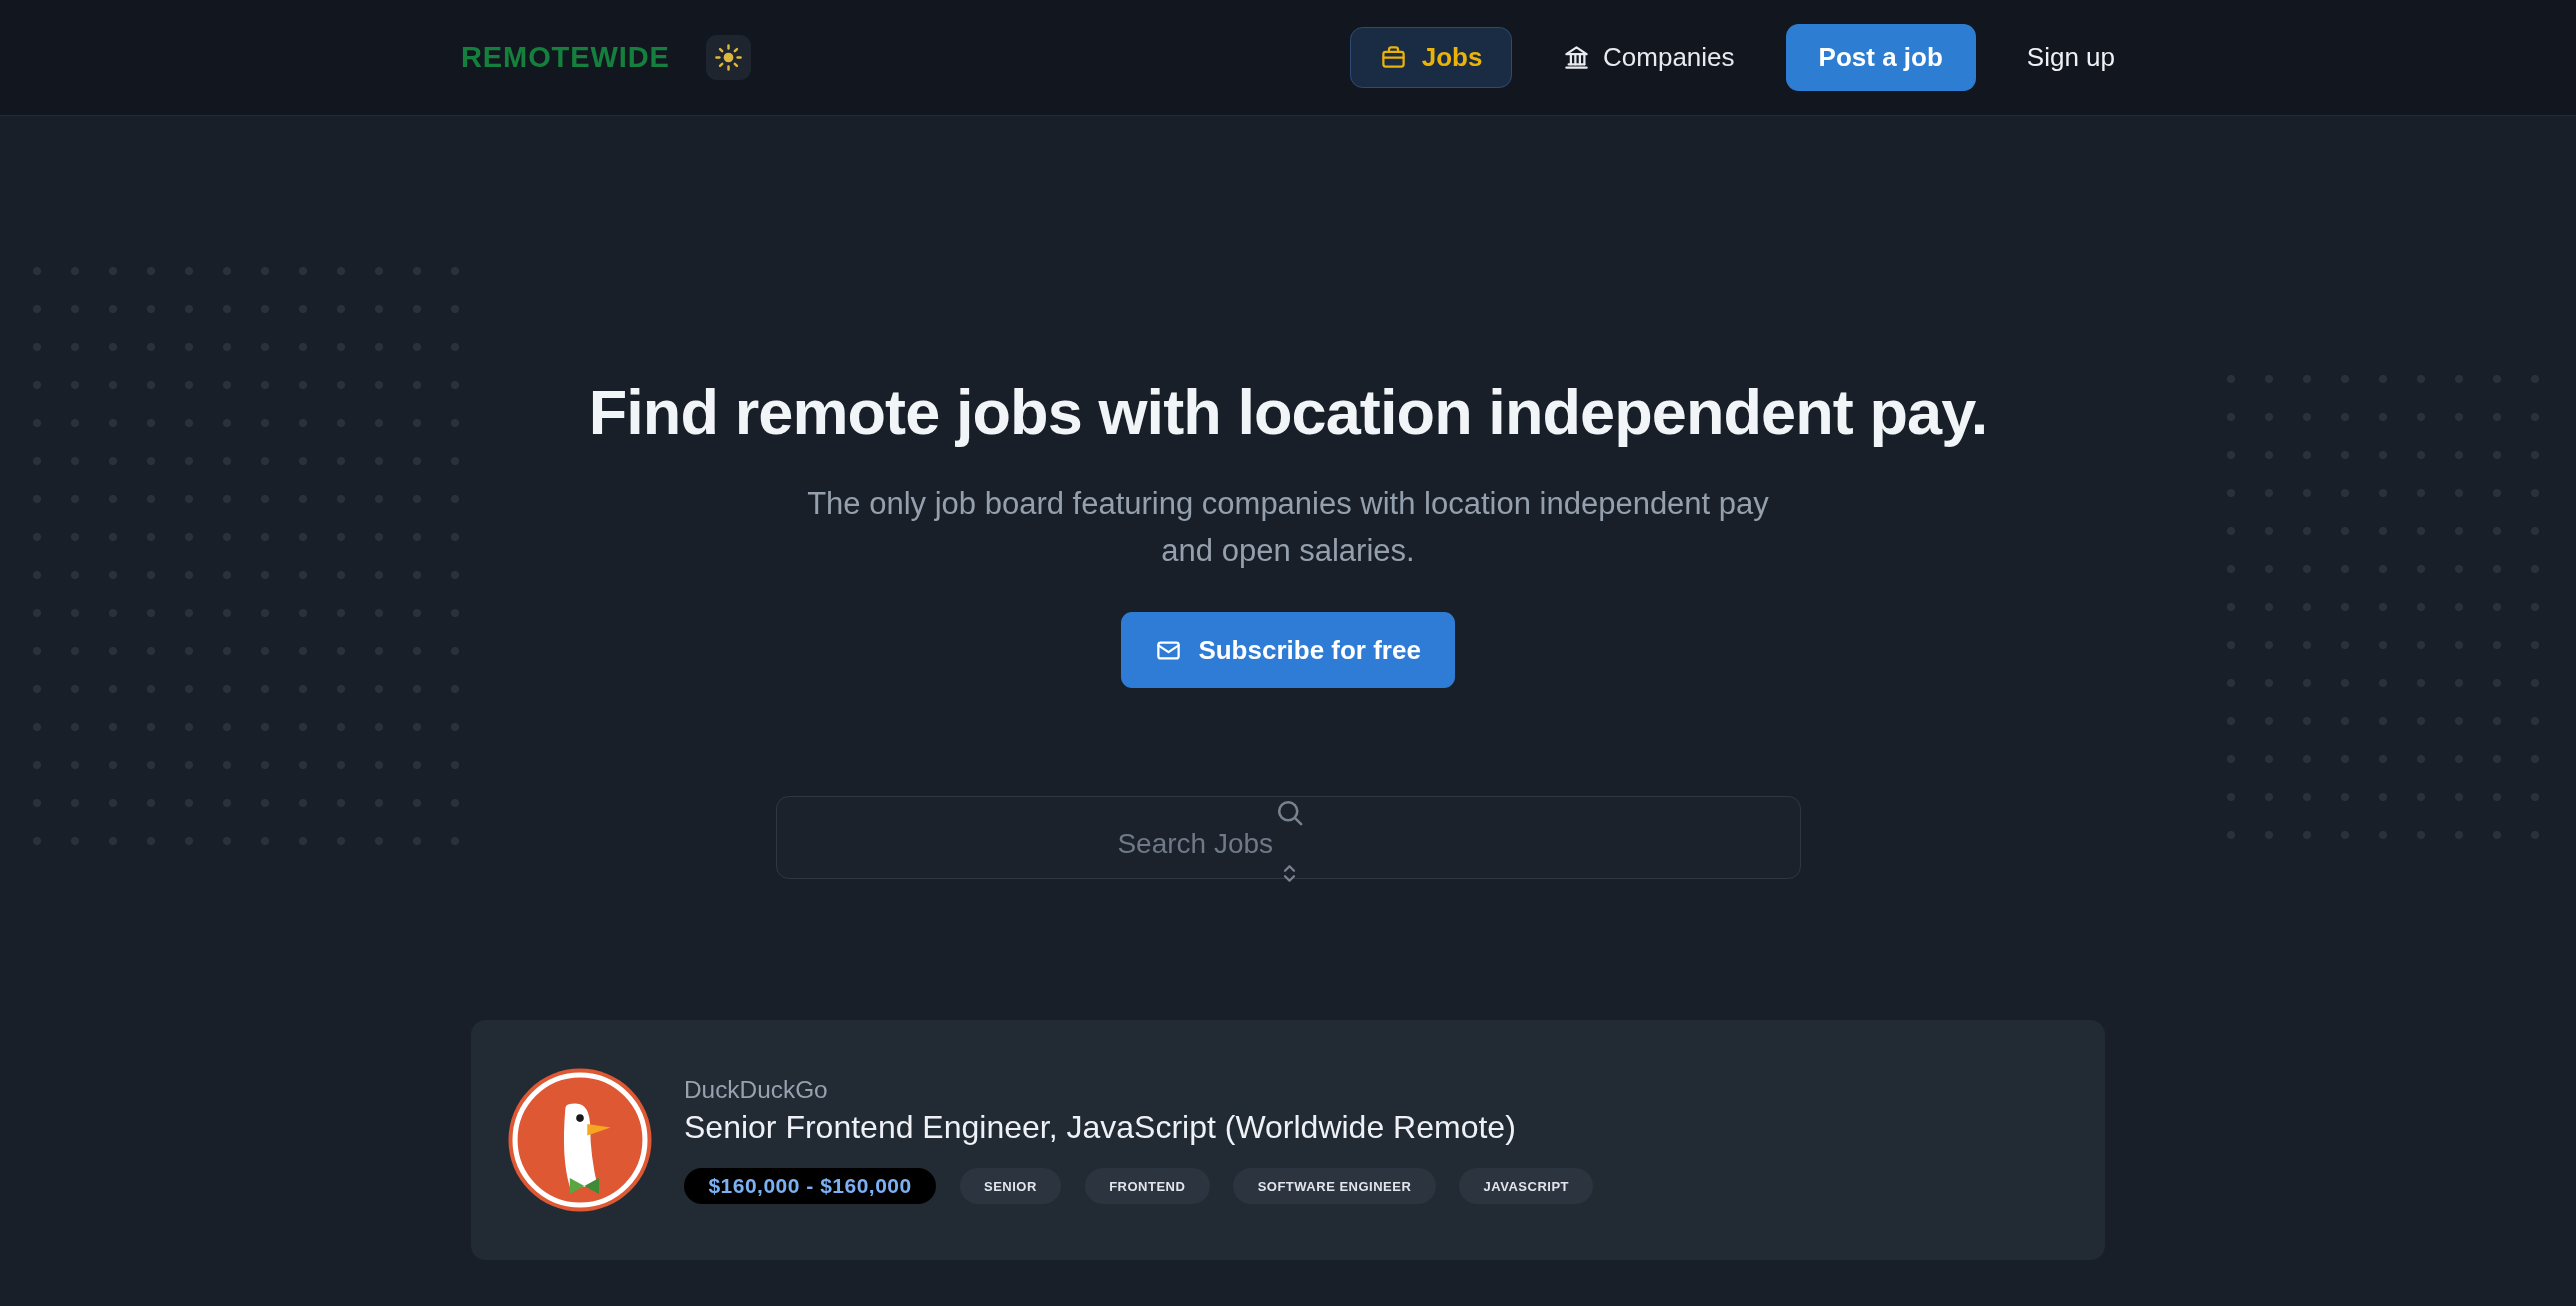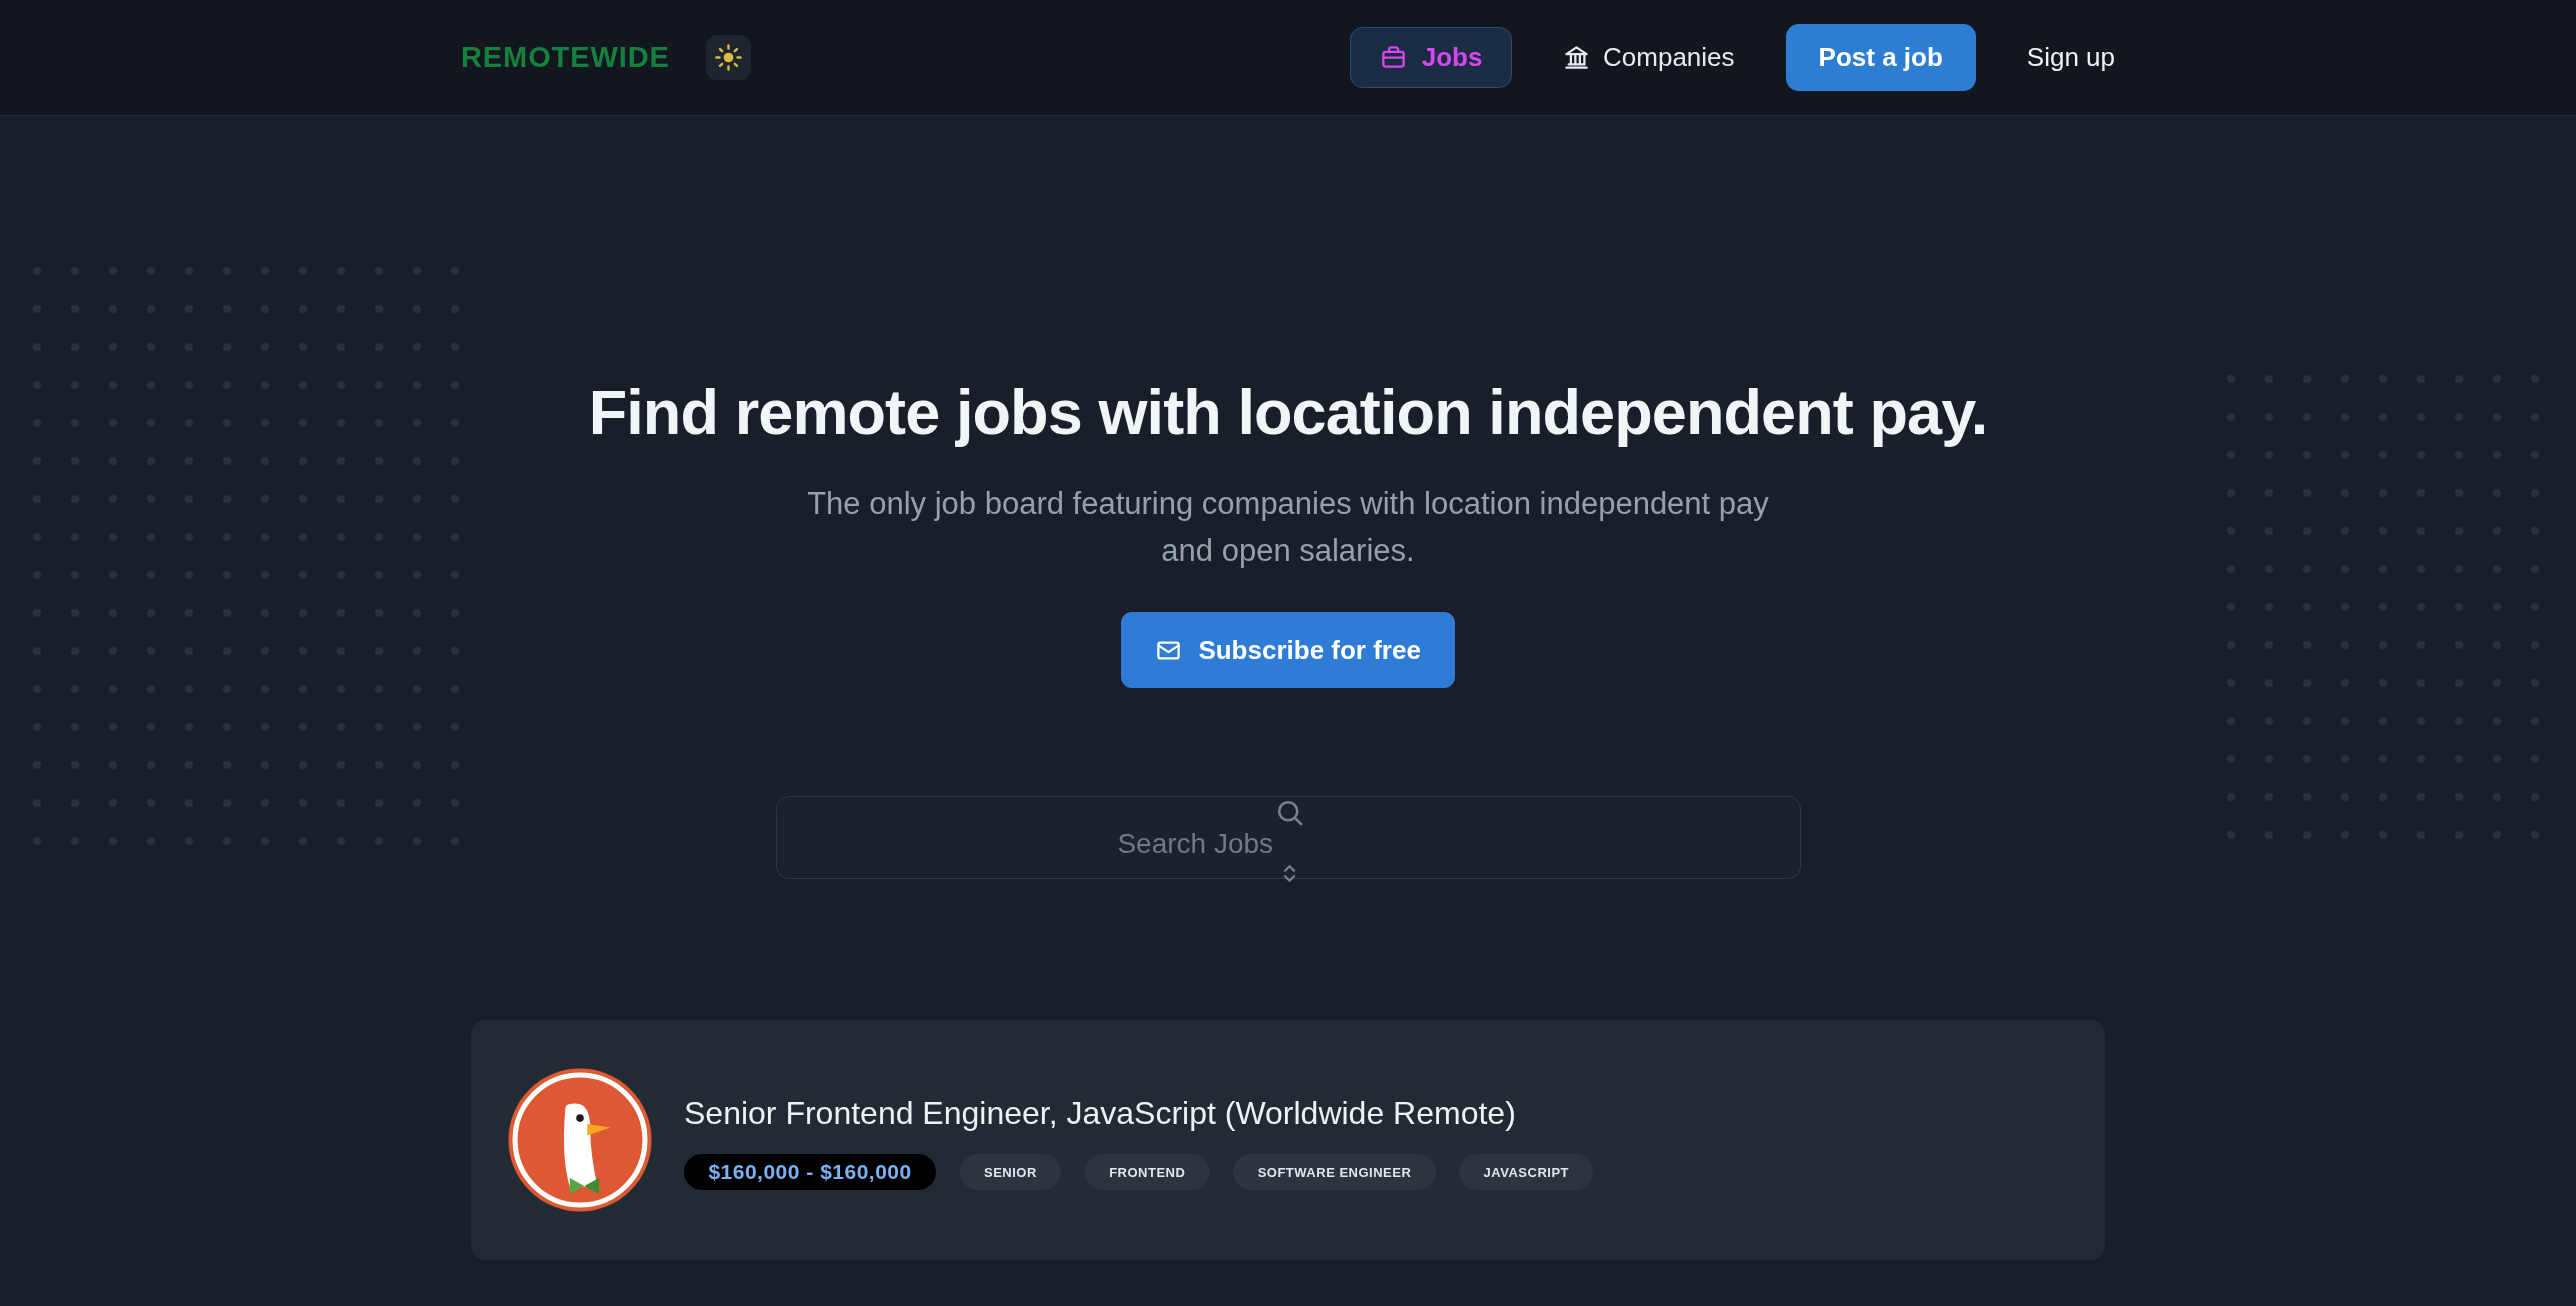--- a/index.html
+++ b/index.html
@@ -40,21 +40,21 @@
     display: flex; align-items: center; justify-content: center;
     cursor: pointer;
   }
   .nav { margin-left: auto; display: flex; align-items: center; gap: 51px; }
   .nav-jobs-btn {
     display: flex; align-items: center; gap: 14.5px;
     height: 61px; padding: 0 29px;
     background: #1a2b44;
     border: 1.8px solid #2e4c73;
     border-radius: 12.7px;
-    color: #d946ef;
+    color: #eab308;
     font-size: 26px; font-weight: 600;
     cursor: pointer;
     font-family: inherit;
   }
   .nav-companies {
     display: flex; align-items: center; gap: 12.7px;
     color: #e7eaee; font-size: 26px; font-weight: 500;
     background: none; border: none; cursor: pointer;
     font-family: inherit;
   }
@@ -273,20 +273,21 @@
             <circle cx="50" cy="50" r="49" fill="#de5833"></circle>
             <circle cx="50" cy="50" r="44.5" fill="none" stroke="#ffffff" stroke-width="3.5"></circle>
             <path d="M40 28 Q37 62 43 82 L62 82 Q57 60 57 42 Q57 25 47 25 Q40 25 40 28 Z" fill="#ffffff"></path>
             <circle cx="50" cy="35" r="2.6" fill="#1a1a1a"></circle>
             <path d="M55 39 L71 41.5 L55 47 Z" fill="#f5a623"></path>
             <path d="M43 76 L53 81.5 L43 87 Z" fill="#59a744"></path>
             <path d="M63 76 L53 81.5 L63 87 Z" fill="#3f8a36"></path>
           </svg>
         </span>
         <div class="job-info">
+          <div class="company-name">DuckDuckGo</div>
           <div class="job-title">Senior Frontend Engineer, JavaScript (Worldwide Remote)</div>
           <div class="tag-row">
             <span class="pill pill-salary">$160,000 - $160,000</span>
             <span class="pill pill-tag">SENIOR</span>
             <span class="pill pill-tag">FRONTEND</span>
             <span class="pill pill-tag">SOFTWARE ENGINEER</span>
             <span class="pill pill-tag">JAVASCRIPT</span>
           </div>
         </div>
       </div>

